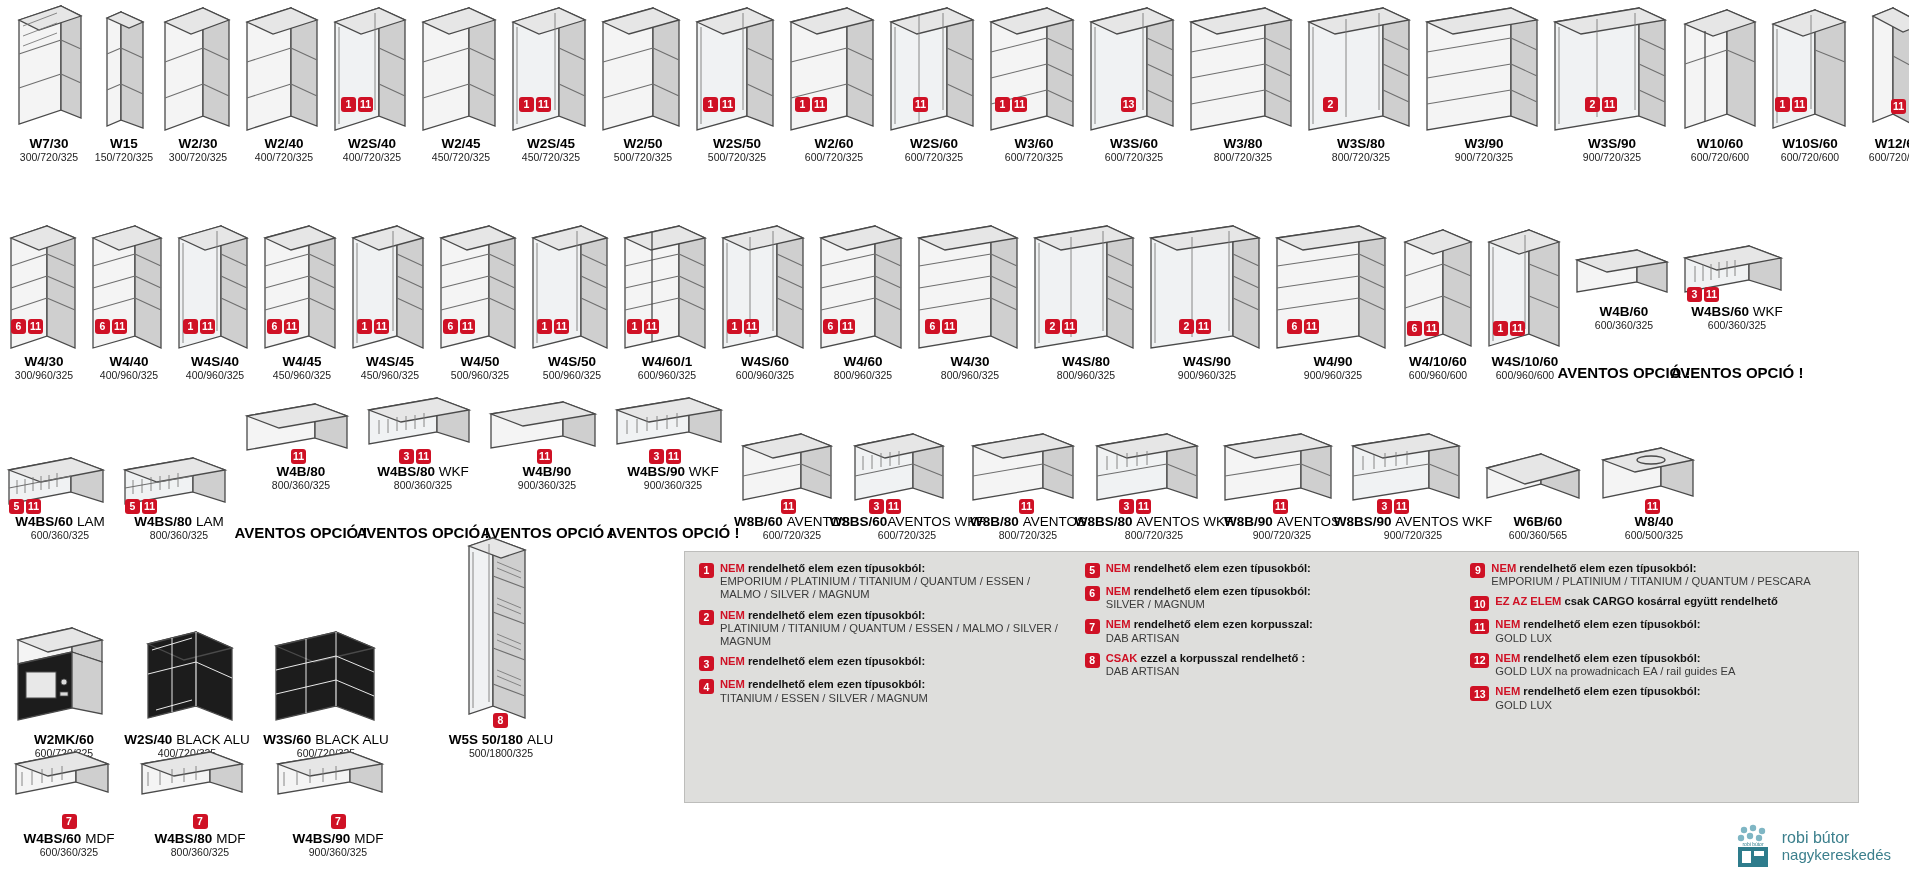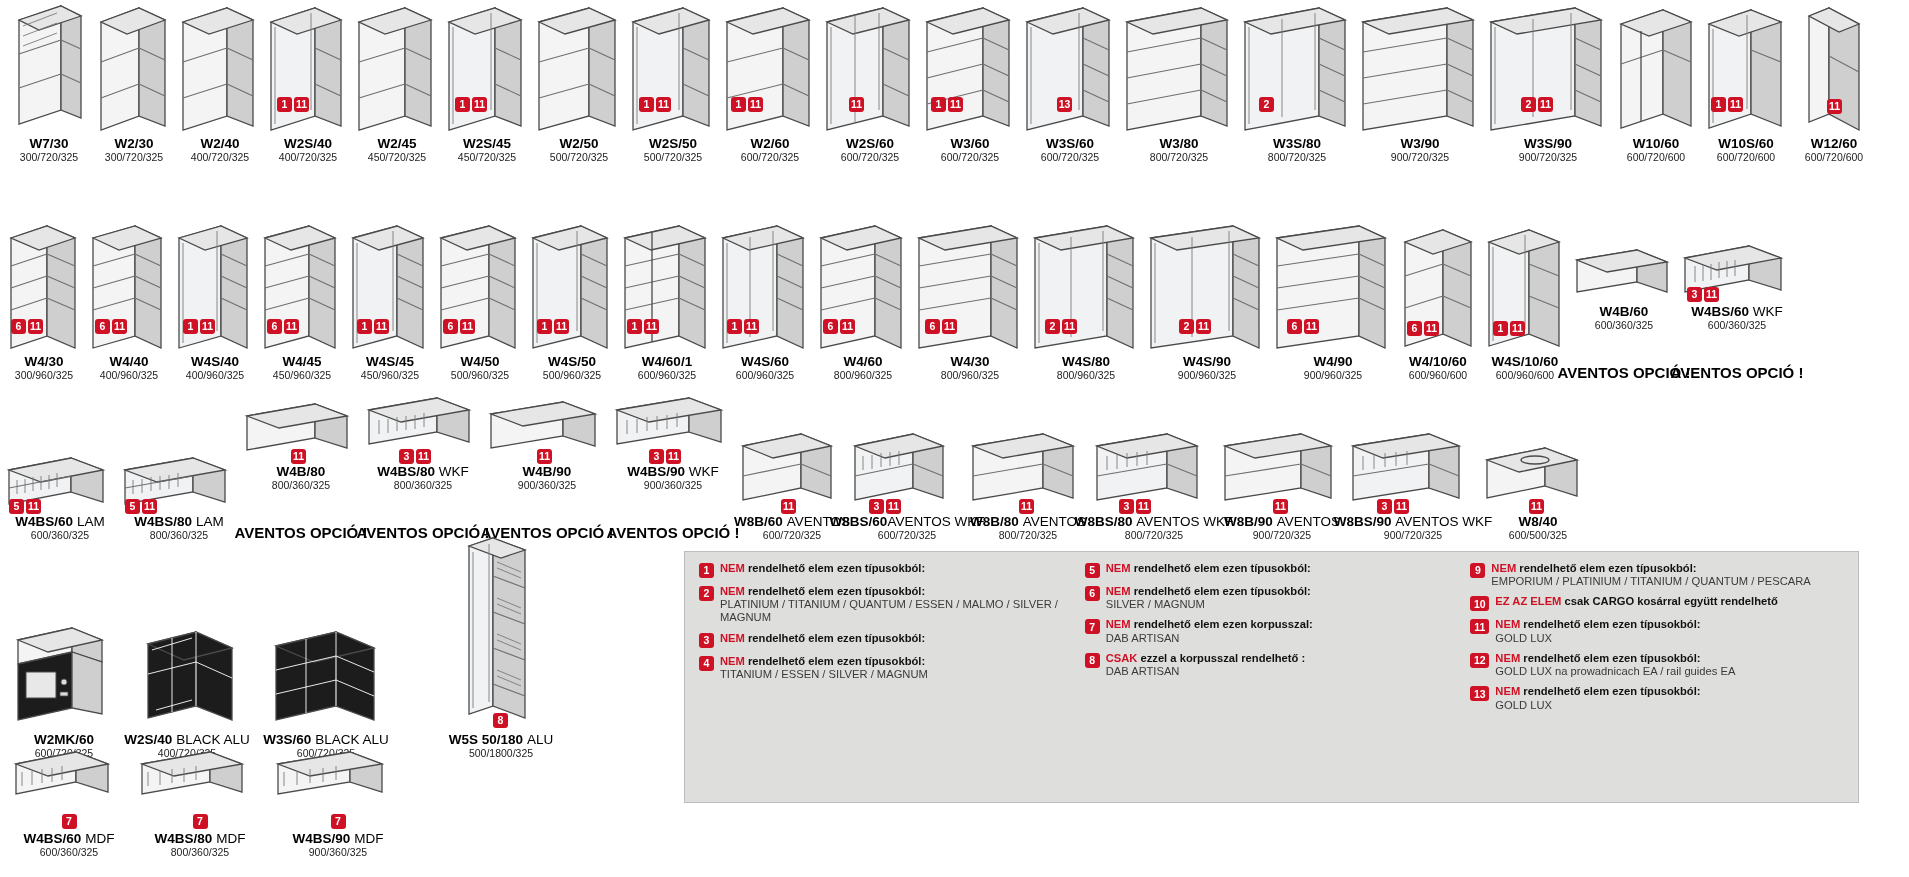--- a/index.html
+++ b/index.html
@@ -89,20 +89,34 @@
           <path class="shelfln" d="M52,38 L72,47 M52,72 L72,81"></path>
           <path class="hatch" d="M14,24 L48,11 M14,34 L48,21 M14,44 L48,31"></path>
         </svg>
       </div>
       <div class="labels">
         <div class="code">W7/30</div>
         <div class="dims">300/720/325</div>
       </div>
     </div>
 
+    <div class="cell" style="width:64px">
+      <div class="art" style="height:134px">
+        <svg width="58" height="134" viewBox="0 0 58 134">
+          <polygon class="ln fillface" points="12,16 26,10 26,118 12,124"></polygon>
+          <polygon class="ln fillside" points="26,10 48,20 48,126 26,118"></polygon>
+          <polygon class="ln filltop" points="12,16 26,10 48,20 34,26"></polygon>
+          <path class="shelfln" d="M12,52 L26,46 M26,46 L48,56 M12,88 L26,82 M26,82 L48,92"></path>
+        </svg>
+      </div>
+      <div class="labels">
+        <div class="code">W15</div>
+        <div class="dims">150/720/325</div>
+      </div>
+    </div>
 
     <div class="cell" style="width:84px">
       <div class="art" style="height:134px">
         <svg width="78" height="134" viewBox="0 0 78 134">
           <polygon class="ln fillface" points="6,20 44,6 44,114 6,128"></polygon>
           <polygon class="ln fillside" points="44,6 70,18 70,124 44,114"></polygon>
           <polygon class="ln filltop" points="6,20 44,6 70,18 32,32"></polygon>
           <path class="shelfln" d="M6,60 L44,46 M44,46 L70,58 M6,96 L44,82 M44,82 L70,94"></path>
         </svg>
       </div>
@@ -993,20 +1007,33 @@
           <span class="badge">3</span>
           <span class="badge">11</span>
         </div>
       </div>
       <div class="labels">
         <div class="code"><span>W8BS/90</span> <span class="thin">AVENTOS WKF</span></div>
         <div class="dims">900/720/325</div>
       </div>
     </div>
 
+    <div class="cell" style="width:116px">
+      <div class="art" style="height:96px; align-items:flex-start; padding-top:22px">
+        <svg width="110" height="66" viewBox="0 0 110 66">
+          <polygon class="ln fillface" points="4,28 58,14 58,44 4,58"></polygon>
+          <polygon class="ln fillside" points="58,14 96,30 96,58 58,44"></polygon>
+          <polygon class="ln filltop" points="4,28 58,14 96,30 42,44"></polygon>
+        </svg>
+      </div>
+      <div class="labels">
+        <div class="code">W6B/60</div>
+        <div class="dims">600/360/565</div>
+      </div>
+    </div>
 
     <div class="cell" style="width:116px">
       <div class="art" style="height:96px; align-items:flex-start; padding-top:14px">
         <svg width="110" height="74" viewBox="0 0 110 74">
           <polygon class="ln fillface" points="4,28 62,16 62,54 4,66"></polygon>
           <polygon class="ln fillside" points="62,16 94,28 94,64 62,54"></polygon>
           <polygon class="ln filltop" points="4,28 62,16 94,28 36,40"></polygon>
           <ellipse class="ln" cx="52" cy="28" rx="14" ry="4"></ellipse>
         </svg>
         <div class="badgerow" style="left:46px; bottom:0px">
@@ -1153,20 +1180,21 @@
 
   <div id="legend">
     <div class="legcols">
 
       <div class="legcol">
         <div class="legitem">
           <span class="badge">1</span>
           <div class="legtext">
             <span class="hl">NEM</span>
             <span class="b">rendelhető elem ezen típusokból:</span><br>
+            <span class="legsub">EMPORIUM /  PLATINIUM / TITANIUM / QUANTUM / ESSEN / MALMO / SILVER / MAGNUM</span>
           </div>
         </div>
         <div class="legitem">
           <span class="badge">2</span>
           <div class="legtext">
             <span class="hl">NEM</span>
             <span class="b">rendelhető elem ezen típusokból:</span><br>
             <span class="legsub">PLATINIUM / TITANIUM / QUANTUM / ESSEN / MALMO / SILVER / MAGNUM</span>
           </div>
         </div>
@@ -1259,14 +1287,32 @@
             <span class="hl">NEM</span>
             <span class="b">rendelhető elem ezen típusokból:</span><br>
             <span class="legsub">GOLD LUX</span>
           </div>
         </div>
       </div>
 
     </div>
   </div>
 
+  <div id="brand">
+    <svg width="42" height="46" viewBox="0 0 42 46">
+      <circle cx="12" cy="7" r="3.2" fill="#7fb6c4"></circle>
+      <circle cx="21" cy="5" r="3.2" fill="#7fb6c4"></circle>
+      <circle cx="30" cy="8" r="3.2" fill="#7fb6c4"></circle>
+      <circle cx="9" cy="15" r="3.2" fill="#7fb6c4"></circle>
+      <circle cx="18" cy="13" r="3.2" fill="#7fb6c4"></circle>
+      <circle cx="27" cy="15" r="3.2" fill="#7fb6c4"></circle>
+      <rect x="6" y="24" width="30" height="20" fill="#2e7c8c"></rect>
+      <rect x="10" y="28" width="9" height="12" fill="#ffffff"></rect>
+      <rect x="22" y="28" width="10" height="5" fill="#ffffff"></rect>
+      <text x="21" y="23" font-size="5" fill="#2e7c8c" text-anchor="middle" font-family="Liberation Sans, sans-serif">robi bútor</text>
+    </svg>
+    <div class="txt">
+      <div class="t1">robi bútor</div>
+      <div class="t2">nagykereskedés</div>
+    </div>
+  </div>
 
 </div>
 
 </body></html>

